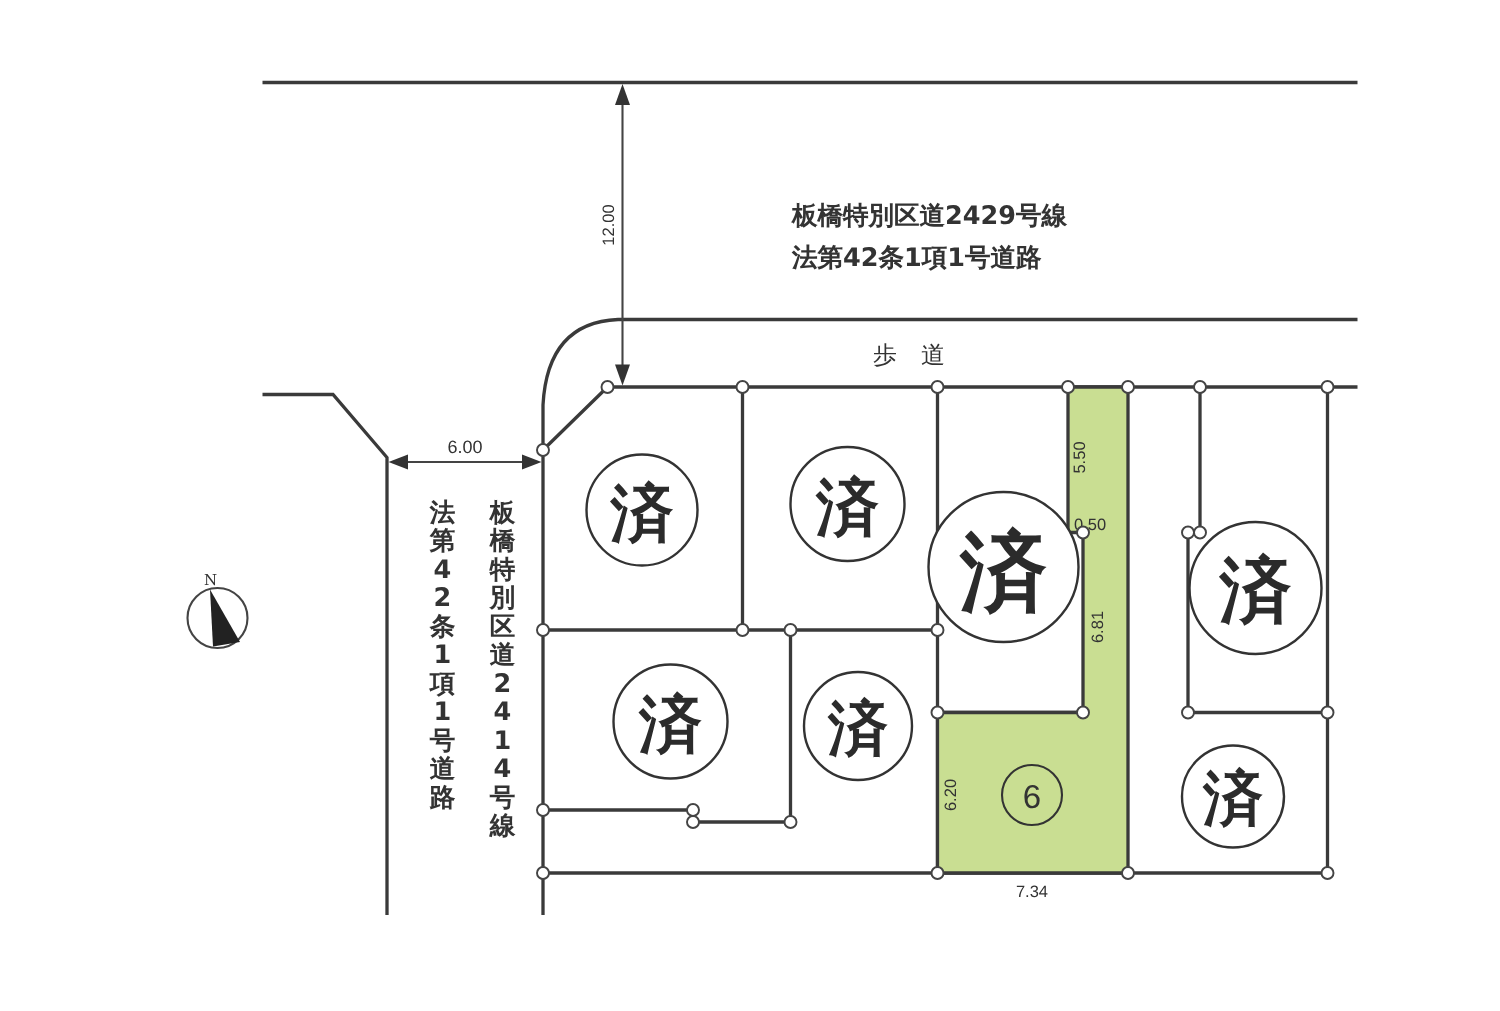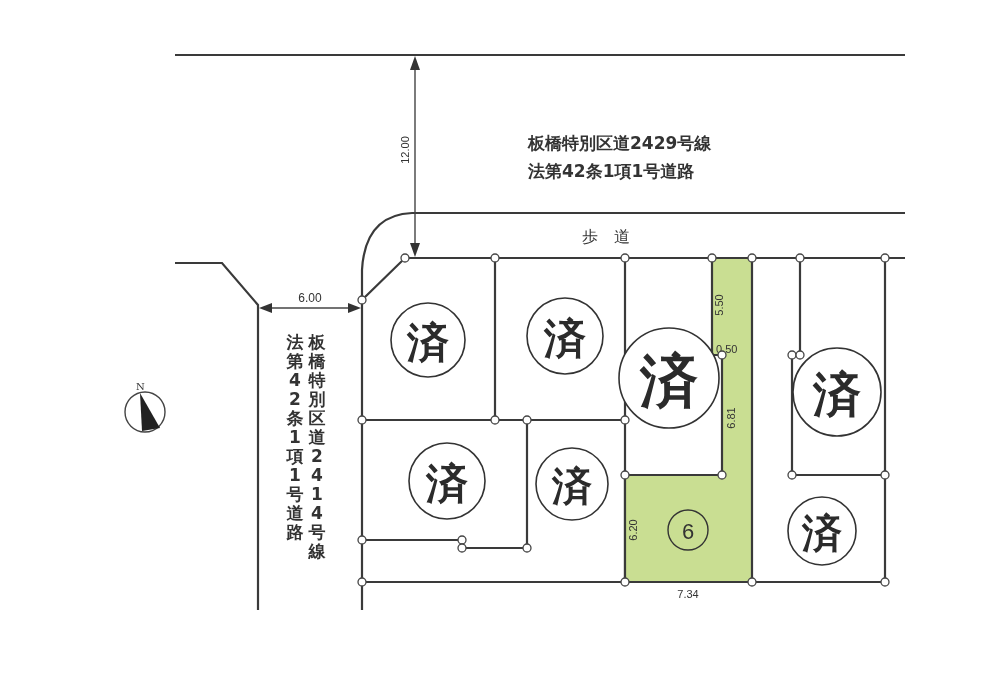--- a/index.html
+++ b/index.html
@@ -133,14 +133,14 @@
     <circle class="node" cx="885" cy="582" r="4"></circle>
   </g>
 
   <g>
     <circle cx="145" cy="412" r="20" fill="none" stroke="#444" stroke-width="1.4"></circle>
     <polygon points="140,393 160,428 142,431" fill="#222"></polygon>
     <text x="136" y="390" font-family="DejaVu Serif, serif" font-size="10" fill="#333">N</text>
   </g>
 </svg>
 
-<div class="vlabel" style="left:307px; top:333px;">板橋特別区道2414号線</div>
+<div class="vlabel" style="left:325px; top:333px;">板橋特別区道2414号線</div>
 <div class="vlabel" style="left:285px; top:333px;">法第42条1項1号道路</div>
 
 </body></html>

